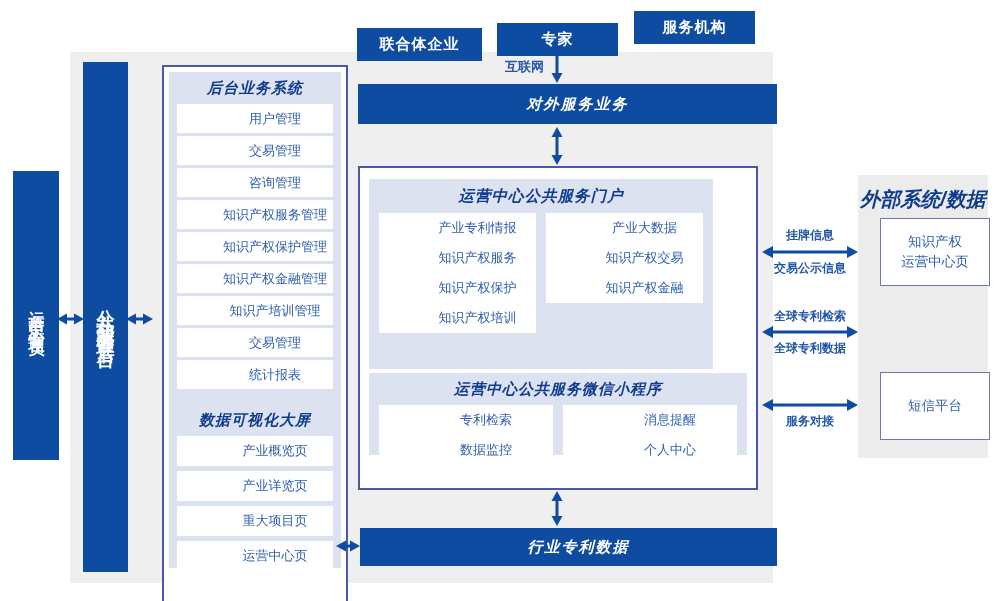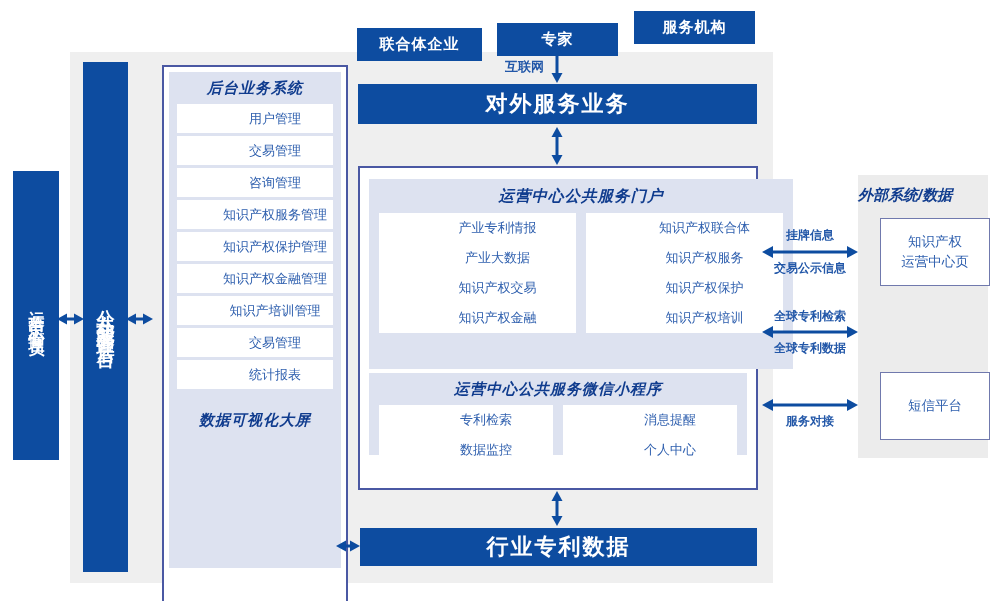--- a/index.html
+++ b/index.html
@@ -20,22 +20,22 @@
   }
   .page{position:relative;width:1000px;height:601px;background:#ffffff;overflow:hidden;}
   .abs{position:absolute;}
   .canvas{background:var(--canvas-bg);}
   .side-canvas{background:var(--side-bg);}
   .actor{
     background:var(--primary-blue);color:#fff;font-weight:bold;font-size:15px;
     display:flex;align-items:center;justify-content:center;letter-spacing:1px;
   }
   .bar{
-    background:var(--primary-blue);color:#fff;font-weight:bold;
-    font-size:22px;display:flex;align-items:center;justify-content:center;letter-spacing:2px;
+    background:var(--primary-blue);color:#fff;font-weight:bold;font-style:italic;
+    font-size:15px;display:flex;align-items:center;justify-content:center;letter-spacing:2px;padding-left:20px;
   }
   .vbar{
     background:var(--primary-blue);color:#fff;font-weight:bold;
     writing-mode:vertical-rl;text-orientation:upright;
     display:flex;align-items:center;justify-content:center;
   }
   .vbar.small{font-size:16px;letter-spacing:5px;}
   .vbar.tall{font-size:18px;letter-spacing:5px;}
   .container{
     background:#ffffff;border:2px solid var(--container-border);box-sizing:border-box;
@@ -53,22 +53,22 @@
     background:#ffffff;height:29px;display:flex;align-items:center;justify-content:center;
     font-size:13px;color:var(--item-text);padding-left:40px;
   }
   .item.tall-item{height:30px;}
   .arr line{stroke:var(--primary-blue);stroke-width:3;}
   .arr polygon{fill:var(--primary-blue);}
   .link-label{
     font-size:12px;font-weight:bold;color:var(--label-text);text-align:center;
   }
   .ext-title{
-    font-weight:bold;font-style:italic;color:var(--title-text);
-    font-size:15px;padding-top:11px;
+    text-align:center;font-weight:bold;font-style:italic;color:var(--title-text);
+    font-size:20px;padding-top:11px;
   }
   .ext-box{
     position:absolute;left:10px;width:110px;background:#ffffff;
     border:1.5px solid var(--box-border);box-sizing:border-box;
     display:flex;flex-direction:column;align-items:center;justify-content:center;
     font-size:13.5px;color:var(--item-text);line-height:1.45;text-align:center;margin-left:12px;
   }
 </style>
 </head>
 <body>
@@ -131,29 +131,34 @@
         <div class="item">知识产权服务管理</div>
         <div class="item">知识产权保护管理</div>
         <div class="item">知识产权金融管理</div>
         <div class="item">知识产培训管理</div>
         <div class="item">交易管理</div>
         <div class="item">统计报表</div>
       </div>
     </div>
     <div class="panel" style="left:5px;top:337px;width:172px;height:164px;">
       <div class="panel-title">数据可视化大屏</div>
+      <div class="item-list" style="gap:5px;">
+        <div class="item tall-item">产业概览页</div>
+        <div class="item tall-item">产业详览页</div>
+        <div class="item tall-item">重大项目页</div>
+        <div class="item tall-item">运营中心页</div>
+      </div>
     </div>
   </div>
 
   <div class="abs container" style="left:358px;top:166px;width:400px;height:324px;">
-    <div class="panel" style="left:9px;top:11px;width:424px;height:190px;">
+    <div class="panel" style="left:9px;top:11px;width:344px;height:190px;">
       <div class="panel-title" style="font-size:15.5px;">运营中心公共服务门户</div>
       <div class="item-grid">
         <div class="item tall-item">产业专利情报</div>
-        <div class="item tall-item">知识产权联合体</div>
         <div class="item tall-item">产业大数据</div>
         <div class="item tall-item">知识产权服务</div>
         <div class="item tall-item">知识产权交易</div>
         <div class="item tall-item">知识产权保护</div>
         <div class="item tall-item">知识产权金融</div>
         <div class="item tall-item">知识产权培训</div>
       </div>
     </div>
     <div class="panel" style="left:9px;top:205px;width:378px;height:82px;">
       <div class="panel-title">运营中心公共服务微信小程序</div>

